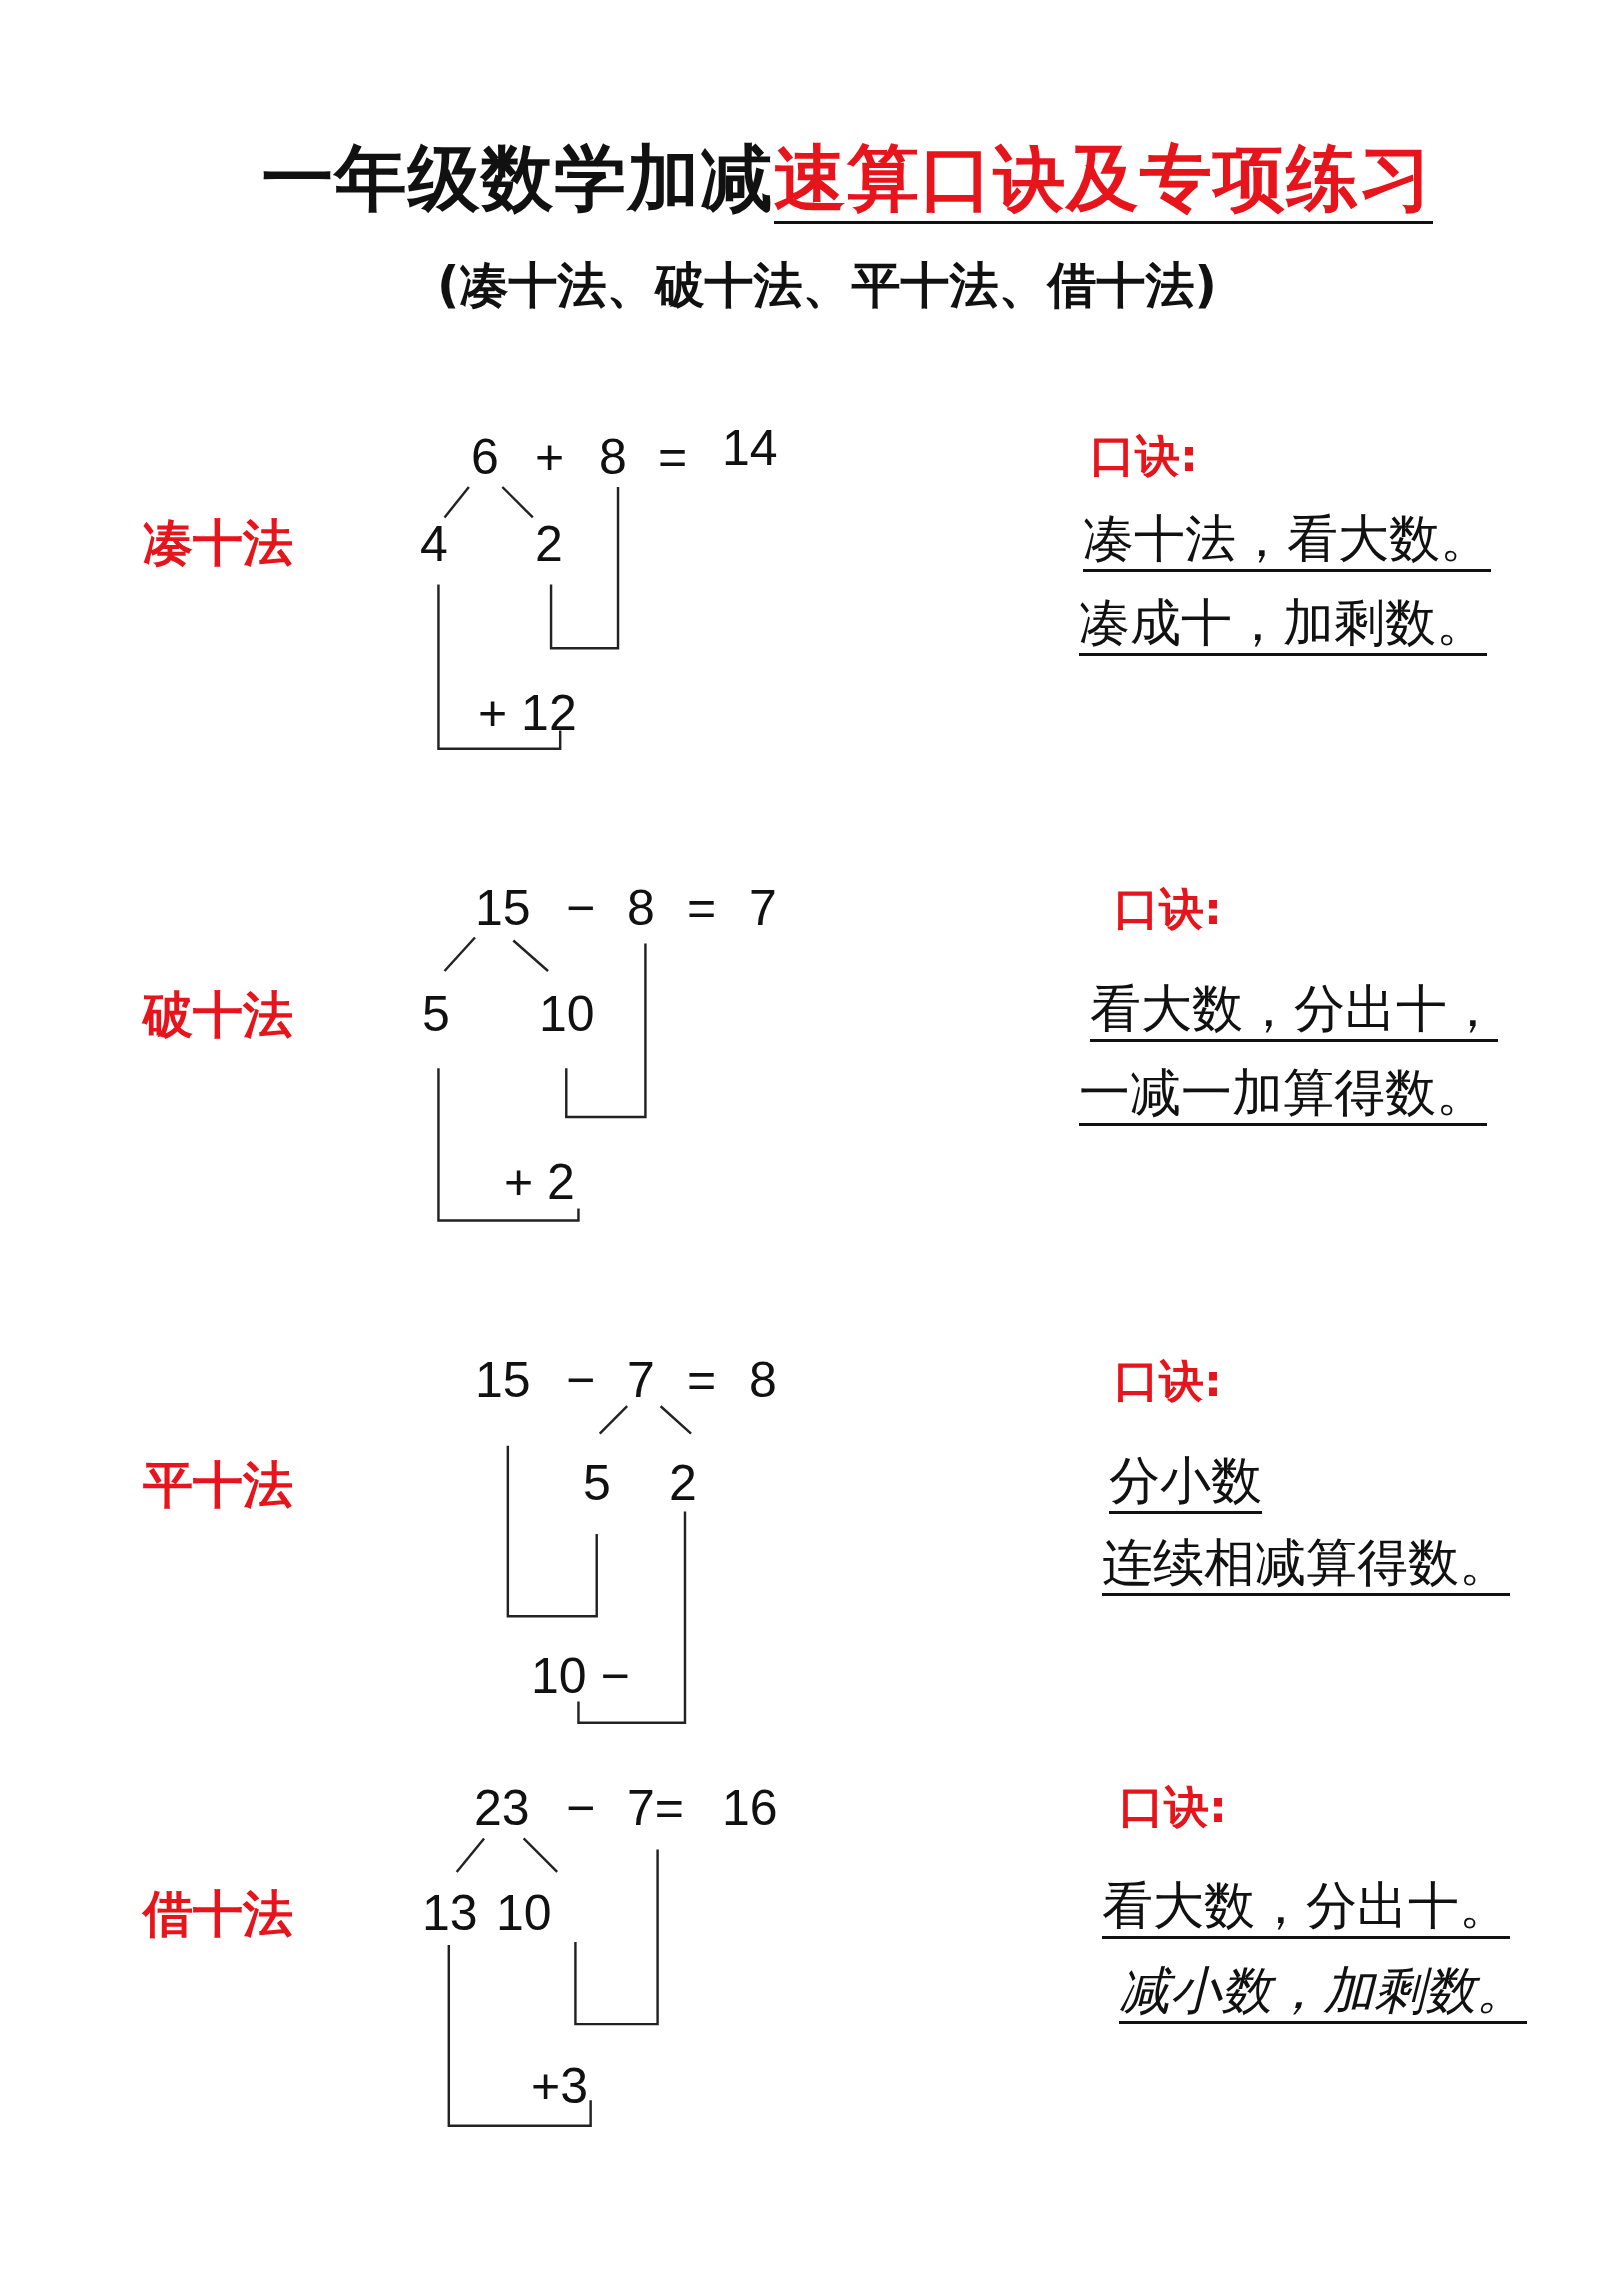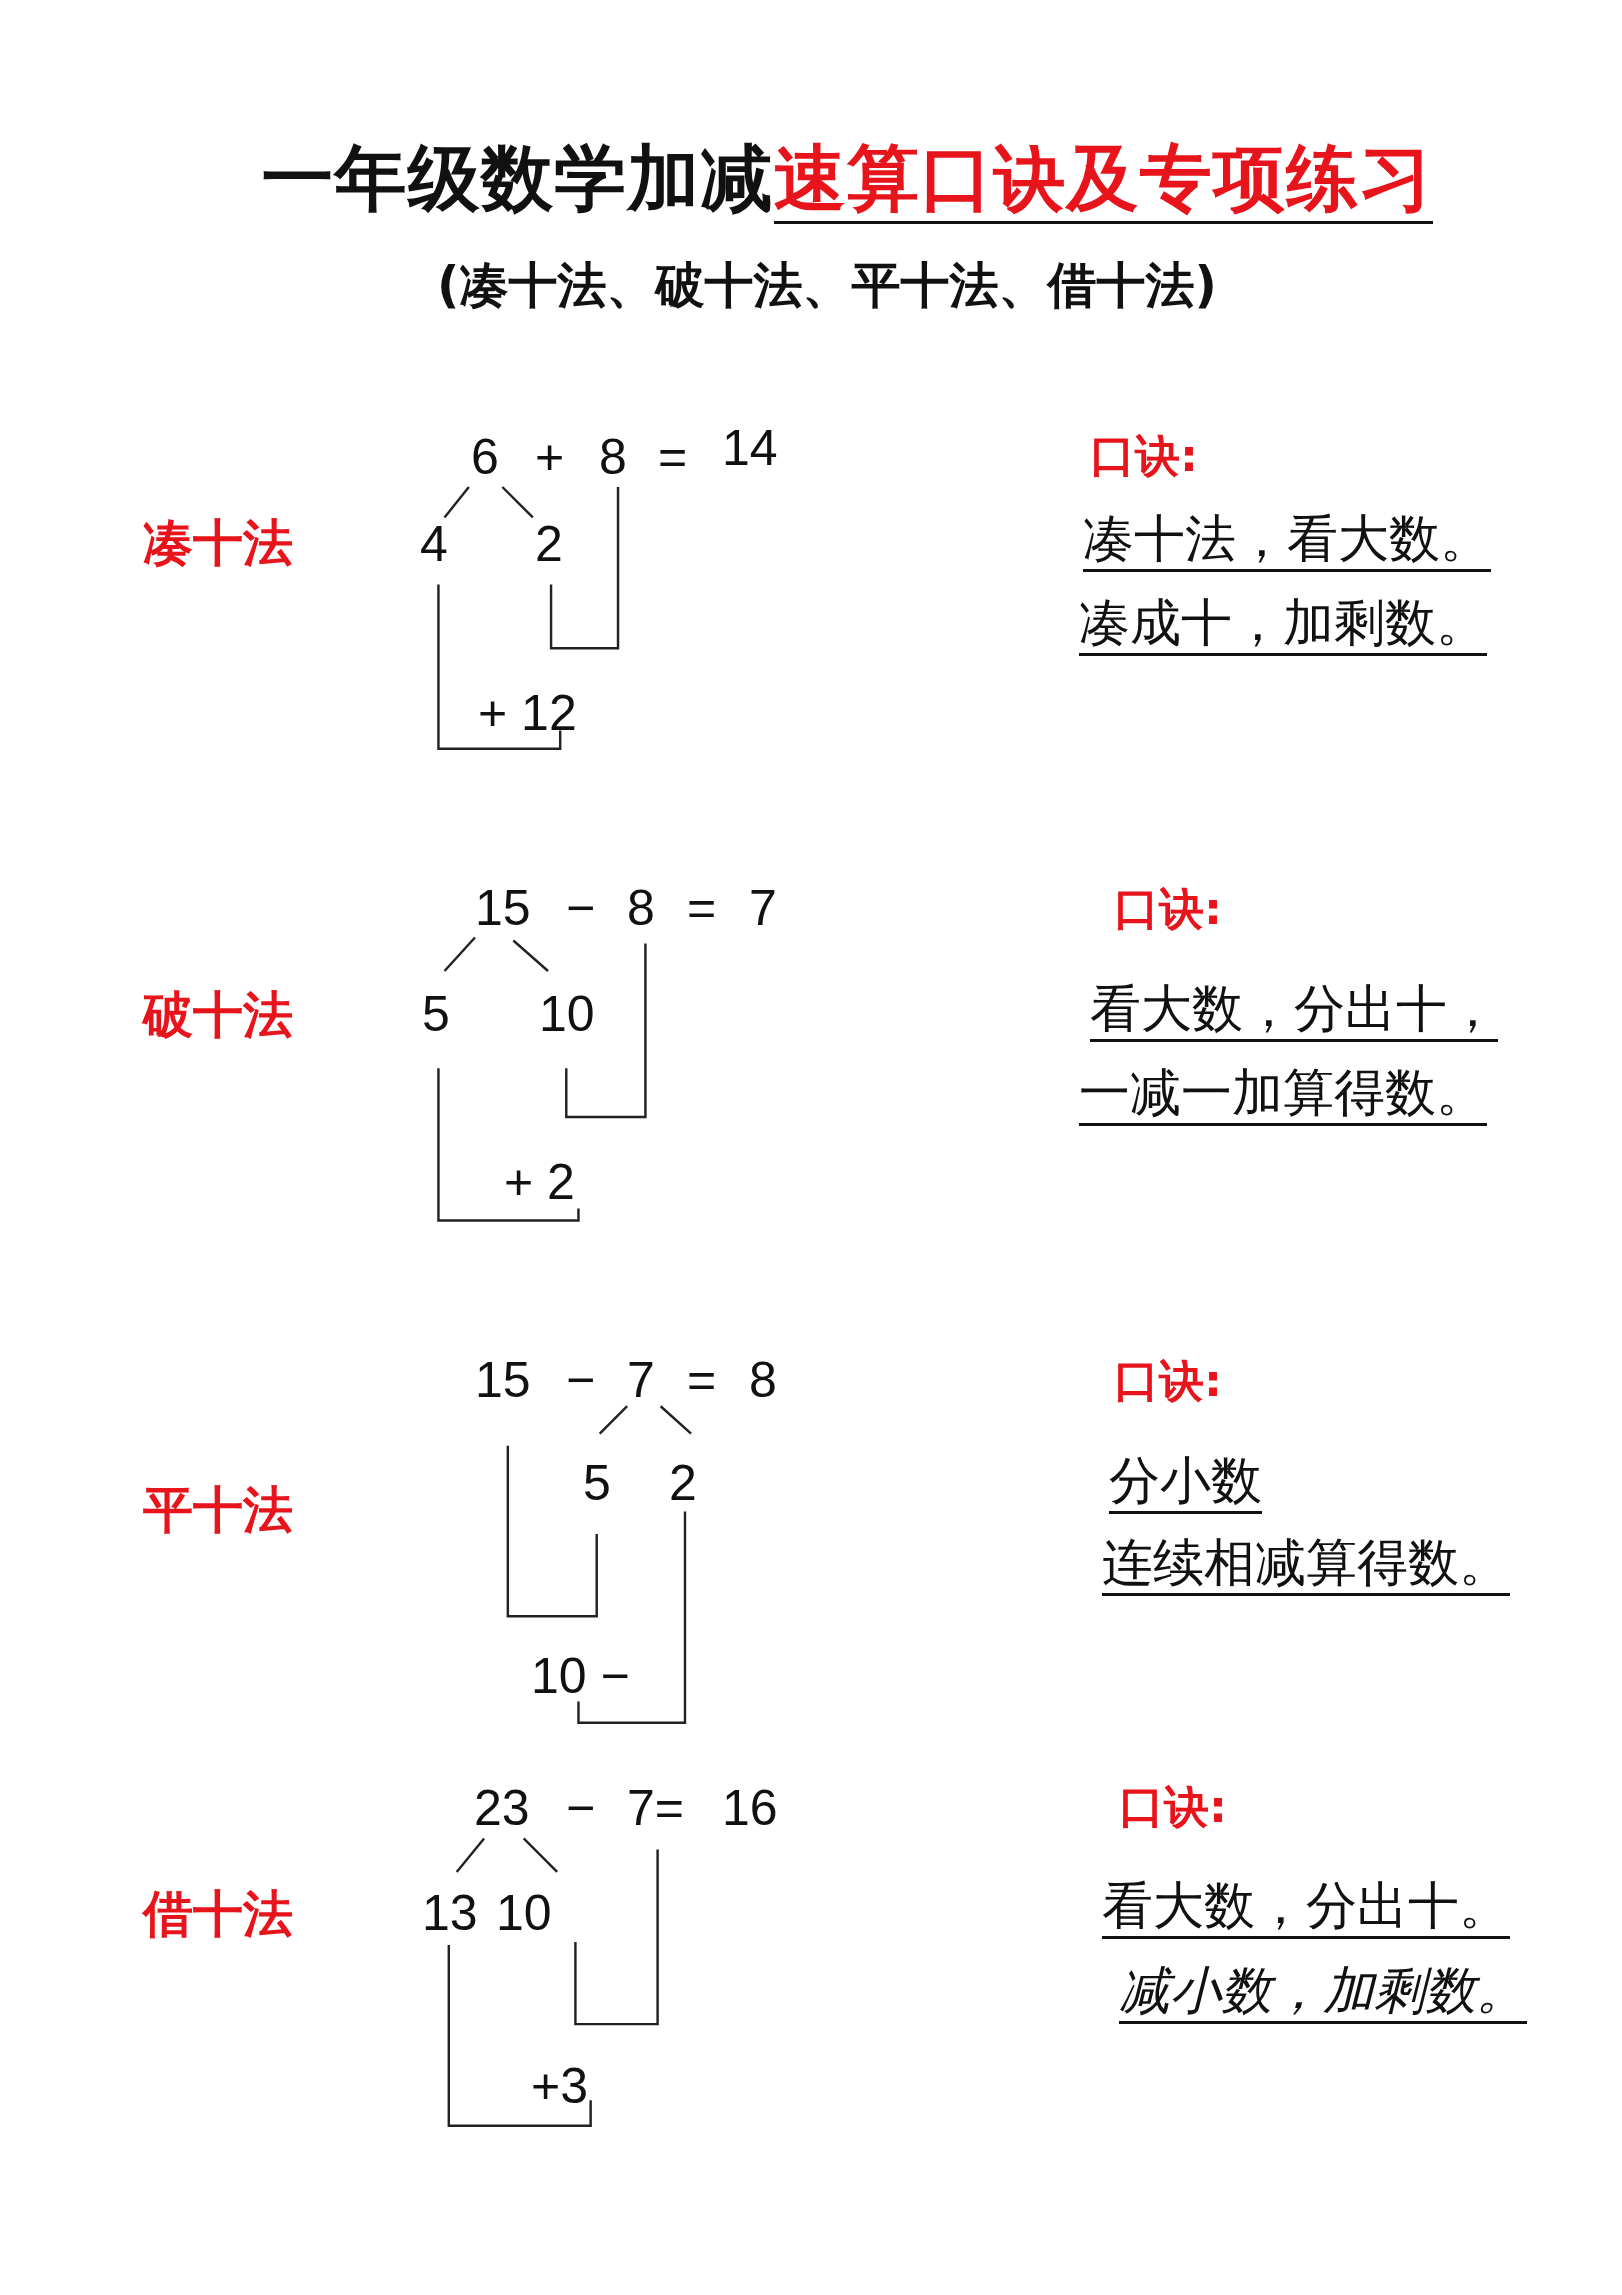--- a/index.html
+++ b/index.html
@@ -69,21 +69,21 @@
   <div class="abs num" style="left:749px; top:883px;">7</div>
   <div class="abs num" style="left:422px; top:989px;">5</div>
   <div class="abs num" style="left:539px; top:989px;">10</div>
   <div class="abs num" style="left:504px; top:1157px;">+ 2</div>
   <div class="abs kj" style="left:1114px; top:879px;">口诀:</div>
   <div class="abs rhyme" style="left:1090px; top:980px;">看大数，分出十，</div>
   <div class="abs rhyme" style="left:1079px; top:1064px;">一减一加算得数。</div>
 </div>
 
 <div class="abs">
-  <div class="abs method-label" style="top:1452px;margin-top:25px;">平十法</div>
+  <div class="abs method-label" style="top:1452px;">平十法</div>
   <div class="abs num" style="left:475px; top:1355px;">15</div>
   <div class="abs num" style="left:566px; top:1355px;">−</div>
   <div class="abs num" style="left:627px; top:1355px;">7</div>
   <div class="abs num" style="left:687px; top:1355px;">=</div>
   <div class="abs num" style="left:749px; top:1355px;">8</div>
   <div class="abs num" style="left:583px; top:1458px;">5</div>
   <div class="abs num" style="left:669px; top:1458px;">2</div>
   <div class="abs num" style="left:531px; top:1651px;">10 −</div>
   <div class="abs kj" style="left:1114px; top:1351px;">口诀:</div>
   <div class="abs rhyme" style="left:1109px; top:1452px;">分小数 </div>

